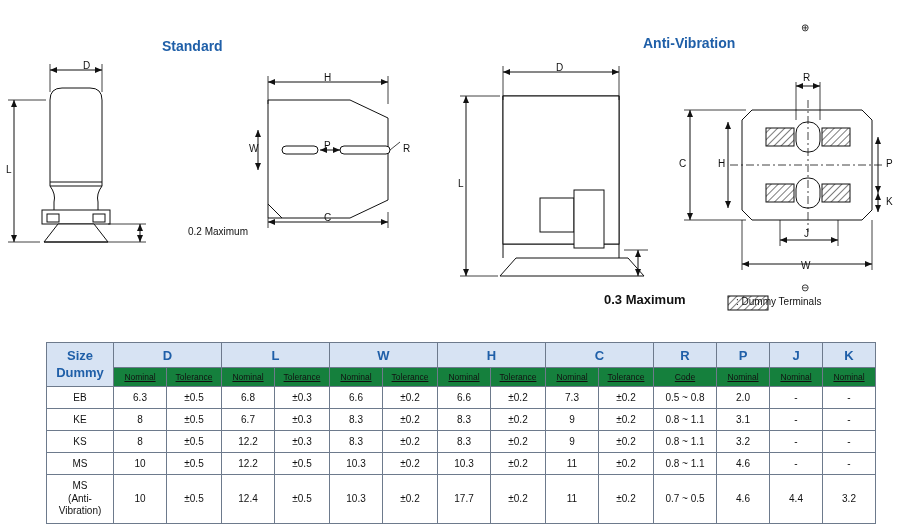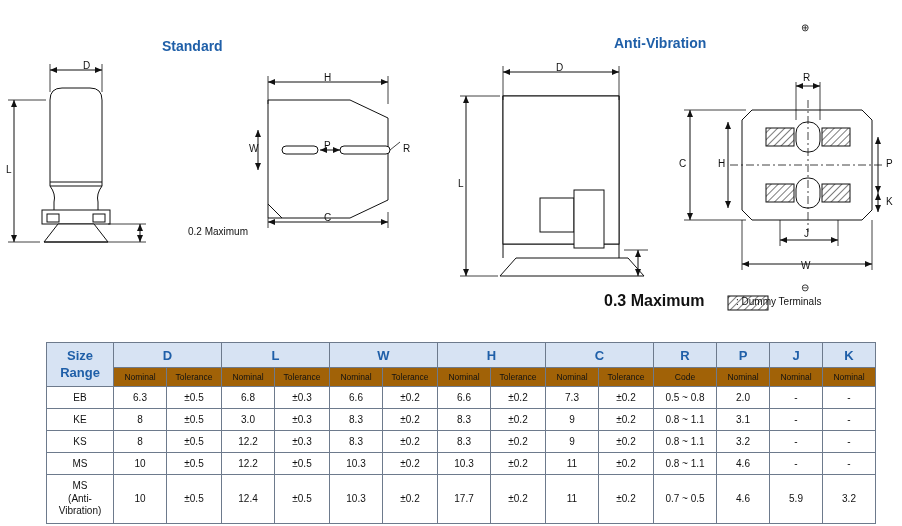--- a/index.html
+++ b/index.html
@@ -14,45 +14,46 @@
   .diagrams{position:absolute;left:0;top:0;width:902px;height:330px;}
   .panel-title{
     position:absolute;
     font-size:14px;font-weight:bold;color:#1f5fa8;
     white-space:nowrap;
   }
   svg{position:absolute;left:0;top:0;}
   .lbl{
     position:absolute;font-size:10px;color:#111;white-space:nowrap;
   }
-  .lbl.b{font-weight:bold;font-size:16px;}
+  .lbl.b{font-weight:bold;font-size:13px;}
 
   
   .tbl-wrap{position:absolute;left:46px;top:342px;}
   table{border-collapse:collapse;font-size:10px;}
   table td,table th{
     border:1px solid #6d7a8c;
     text-align:center;
     vertical-align:middle;
     padding:0;
     font-weight:normal;
     color:#111;
   }
   thead .grp{
     background:#d7e3f3;
     color:#1f5fa8;
     font-weight:bold;
     font-size:13px;
     height:24px;
   }
   thead .sub{
-    background:#a16207;
+    background:#15803d;
     font-size:8.5px;
     height:18px;
     color:#111;
+    text-decoration:underline;
   }
   th.sizecode{
     background:#d7e3f3;
     color:#1f5fa8;
     font-weight:bold;
     font-size:13px;
     width:66px;
     line-height:1.25;
   }
   tbody td{height:21px;}
@@ -63,21 +64,21 @@
   .c-p{width:52px;}
   .c-j{width:52px;}
   .c-k{width:52px;}
 </style>
 </head>
 <body>
 
 <div class="diagrams">
 
   <div class="panel-title" style="left:162px;top:38px;">Standard</div>
-  <div class="panel-title" style="left:614px;top:35px;">Anti-Vibration</div>
+  <div class="panel-title" style="left:643px;top:35px;">Anti-Vibration</div>
 
   <svg width="902" height="330" viewBox="0 0 902 330">
     <defs>
       <marker id="ah" markerWidth="8" markerHeight="8" refX="7" refY="3" orient="auto">
         <path d="M0,0 L7,3 L0,6 z" fill="#111"></path>
       </marker>
       <marker id="ah2" markerWidth="8" markerHeight="8" refX="1" refY="3" orient="auto">
         <path d="M8,0 L1,3 L8,6 z" fill="#111"></path>
       </marker>
       <pattern id="hatch" width="5" height="5" patternTransform="rotate(45)" patternUnits="userSpaceOnUse">
@@ -220,21 +221,21 @@
   <div class="lbl" style="left:736px;top:296px;">: Dummy Terminals</div>
 
 </div>
 
 <div class="tbl-wrap">
   <table>
     <thead>
       <tr>
         <th class="sizecode" rowspan="2">
           <div>Size</div>
-          <div>Range</div>
+          <div>Dummy</div>
         </th>
         <th class="grp" colspan="2">D</th>
         <th class="grp" colspan="2">L</th>
         <th class="grp" colspan="2">W</th>
         <th class="grp" colspan="2">H</th>
         <th class="grp" colspan="2">C</th>
         <th class="grp">R</th>
         <th class="grp">P</th>
         <th class="grp">J</th>
         <th class="grp">K</th>
@@ -271,21 +272,21 @@
         <td>±0.2</td>
         <td>0.5 ~ 0.8</td>
         <td>2.0</td>
         <td>-</td>
         <td>-</td>
       </tr>
       <tr>
         <td>KE</td>
         <td>8</td>
         <td>±0.5</td>
-        <td>3.0</td>
+        <td>6.7</td>
         <td>±0.3</td>
         <td>8.3</td>
         <td>±0.2</td>
         <td>8.3</td>
         <td>±0.2</td>
         <td>9</td>
         <td>±0.2</td>
         <td>0.8 ~ 1.1</td>
         <td>3.1</td>
         <td>-</td>
@@ -336,18 +337,18 @@
         <td>12.4</td>
         <td>±0.5</td>
         <td>10.3</td>
         <td>±0.2</td>
         <td>17.7</td>
         <td>±0.2</td>
         <td>11</td>
         <td>±0.2</td>
         <td>0.7 ~ 0.5</td>
         <td>4.6</td>
-        <td>5.9</td>
+        <td>4.4</td>
         <td>3.2</td>
       </tr>
     </tbody>
   </table>
 </div>
 
 </body></html>

